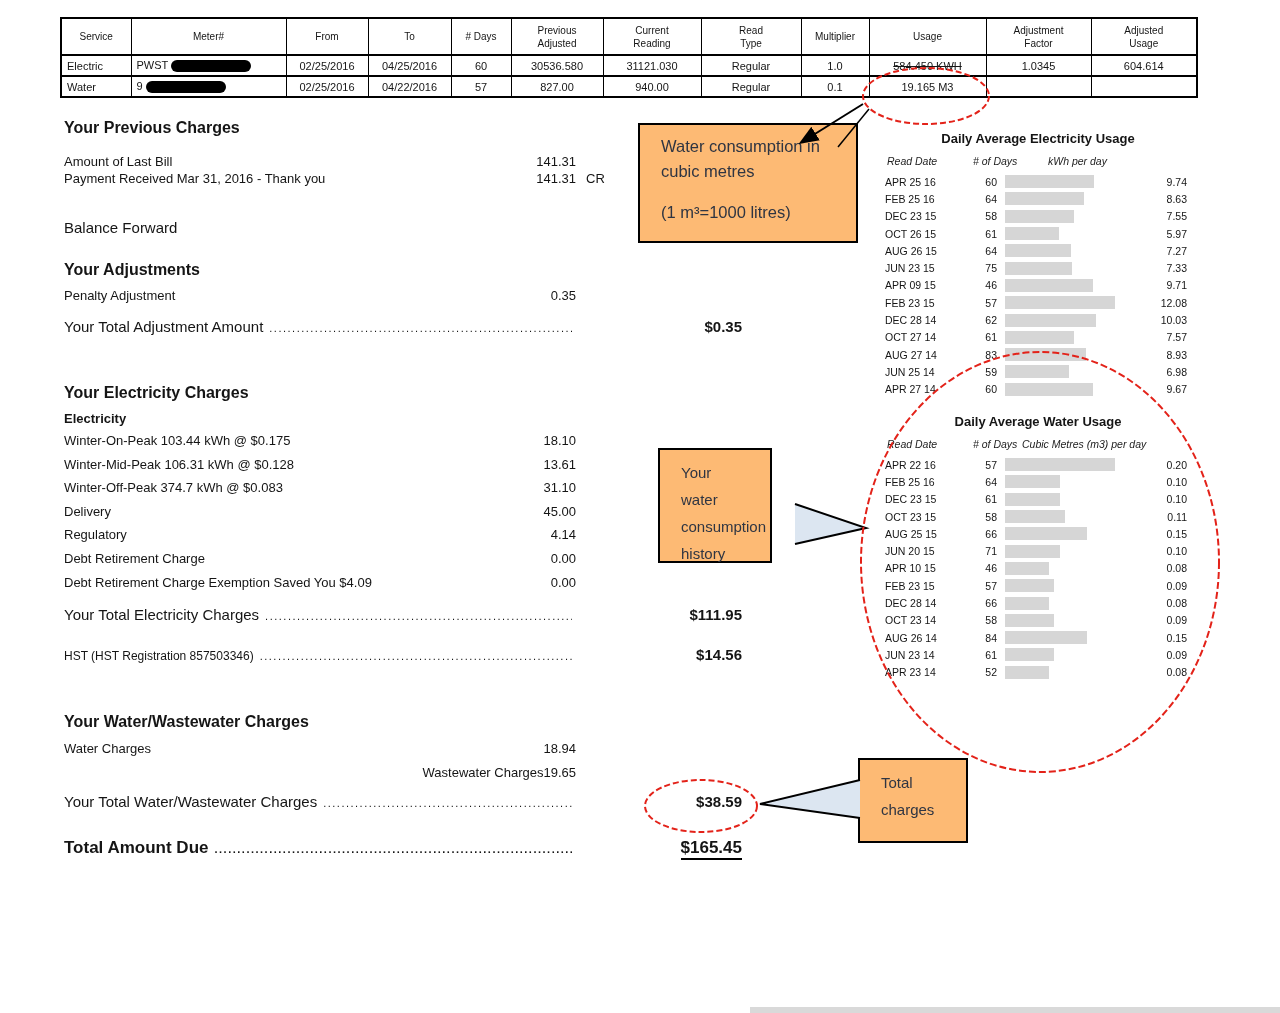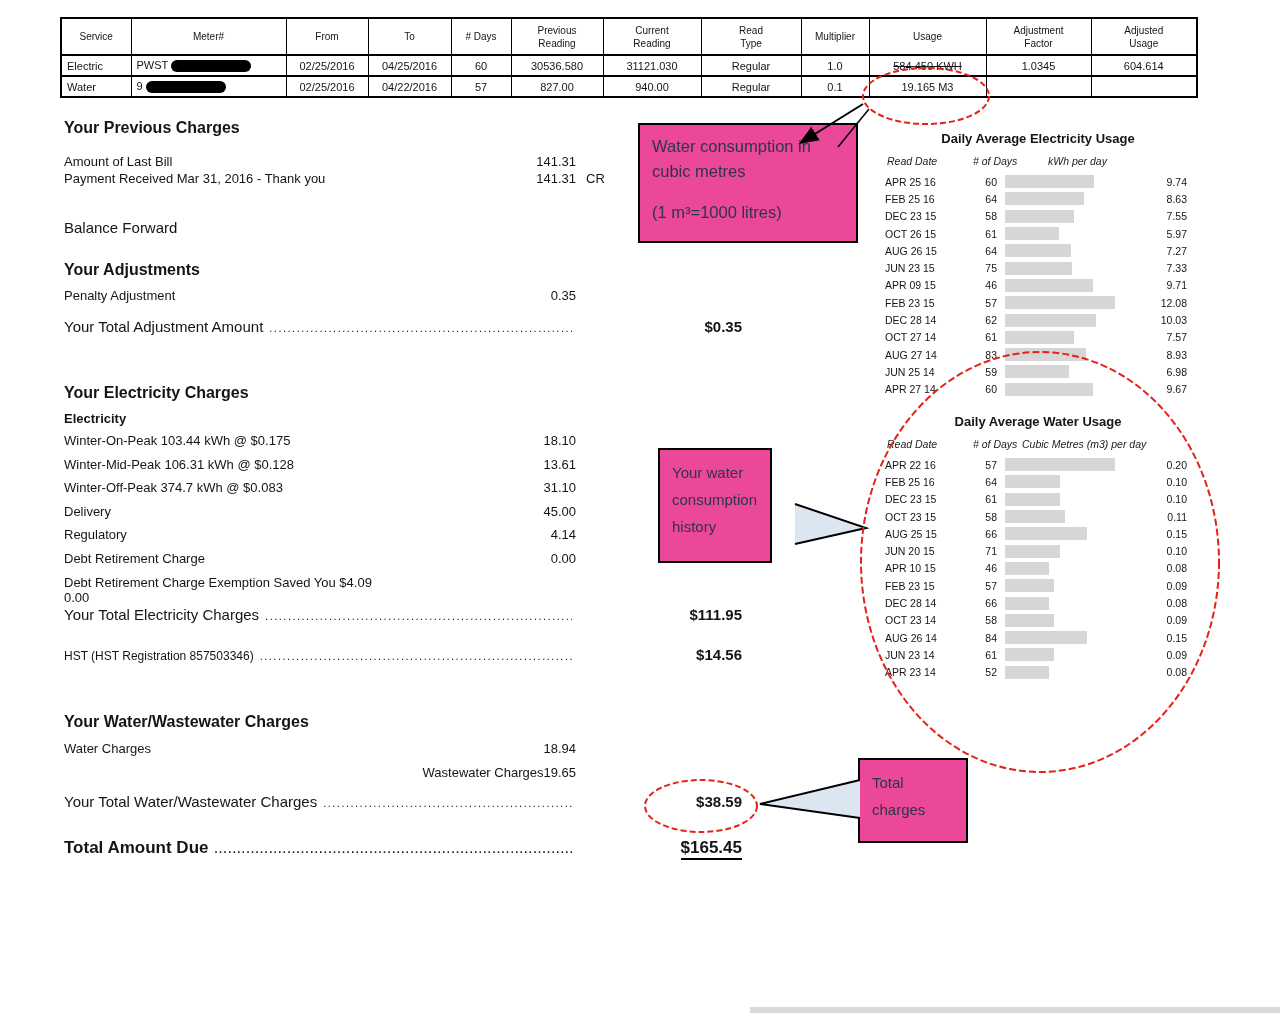--- a/index.html
+++ b/index.html
@@ -57,22 +57,22 @@
   .chart[data-chart="1"] .ch-val { left:137px; }
   .chart-rows { margin-top:5px; }
   .c-row { display:flex; align-items:center; height:17.3px; font-size:10.5px; }
   .c-date { width:86px; }
   .c-days { width:26px; text-align:right; }
   .c-barwrap { width:126px; margin-left:8px; }
   .c-bar { height:13px; background:#d6d6d6; }
   .c-val { flex:1; text-align:right; padding-right:4px; }
 
   
-  .callout { position:absolute; background:#ec4899; border:2px solid #000;
-             color:#2f3542; line-height:1.5; padding:9px 12px; }
+  .callout { position:absolute; background:#fdba74; border:2px solid #000;
+             color:#2f3542; line-height:1.5; padding:9px 21px; }
   .callout-water { left:638px; top:123px; width:220px; height:120px; font-size:16.5px; }
   .callout-water .p2 { margin-top:16px; }
   .callout-history { left:658px; top:448px; width:114px; height:115px; font-size:15px; line-height:1.8; }
   .callout-total { left:858px; top:758px; width:110px; height:85px; font-size:15px; line-height:1.8; }
 
   .overlay { position:absolute; left:0; top:0; width:1280px; height:1013px; pointer-events:none; }
   .bottom-strip { position:absolute; left:750px; top:1007px; width:530px; height:6px; background:#d9d9d9; }
 </style>
 </head>
 <body>
@@ -95,21 +95,21 @@
         <col>
       </colgroup>
     <thead>
         <tr>
           <th>Service</th>
           <th>Meter#</th>
           <th>From</th>
           <th>To</th>
           <th># Days</th>
           <th>Previous
-Reading</th>
+Adjusted</th>
           <th>Current
 Reading</th>
           <th>Read
 Type</th>
           <th>Multiplier</th>
           <th>Usage</th>
           <th>Adjustment
 Factor</th>
           <th>Adjusted
 Usage</th>
@@ -196,21 +196,21 @@
         <span>45.00</span>
       </div>
       <div class="item-row" style="top: 94.4px;">
         <span>Regulatory</span>
         <span>4.14</span>
       </div>
       <div class="item-row" style="top: 118px;">
         <span>Debt Retirement Charge</span>
         <span>0.00</span>
       </div>
-      <div class="item-row" style="top: 141.6px; flex-direction: column;">
+      <div class="item-row" style="top: 141.6px;">
         <span>Debt Retirement Charge Exemption Saved You $4.09</span>
         <span>0.00</span>
       </div>
     </div>
   <div class="total-row" style="top:606px">
     <span class="t-left">
         <span class="t-lbl">Your Total Electricity Charges</span>
         <span class="dots">................................................................................................................................................................</span>
       </span>
     <span class="t-val">$111.95</span>

